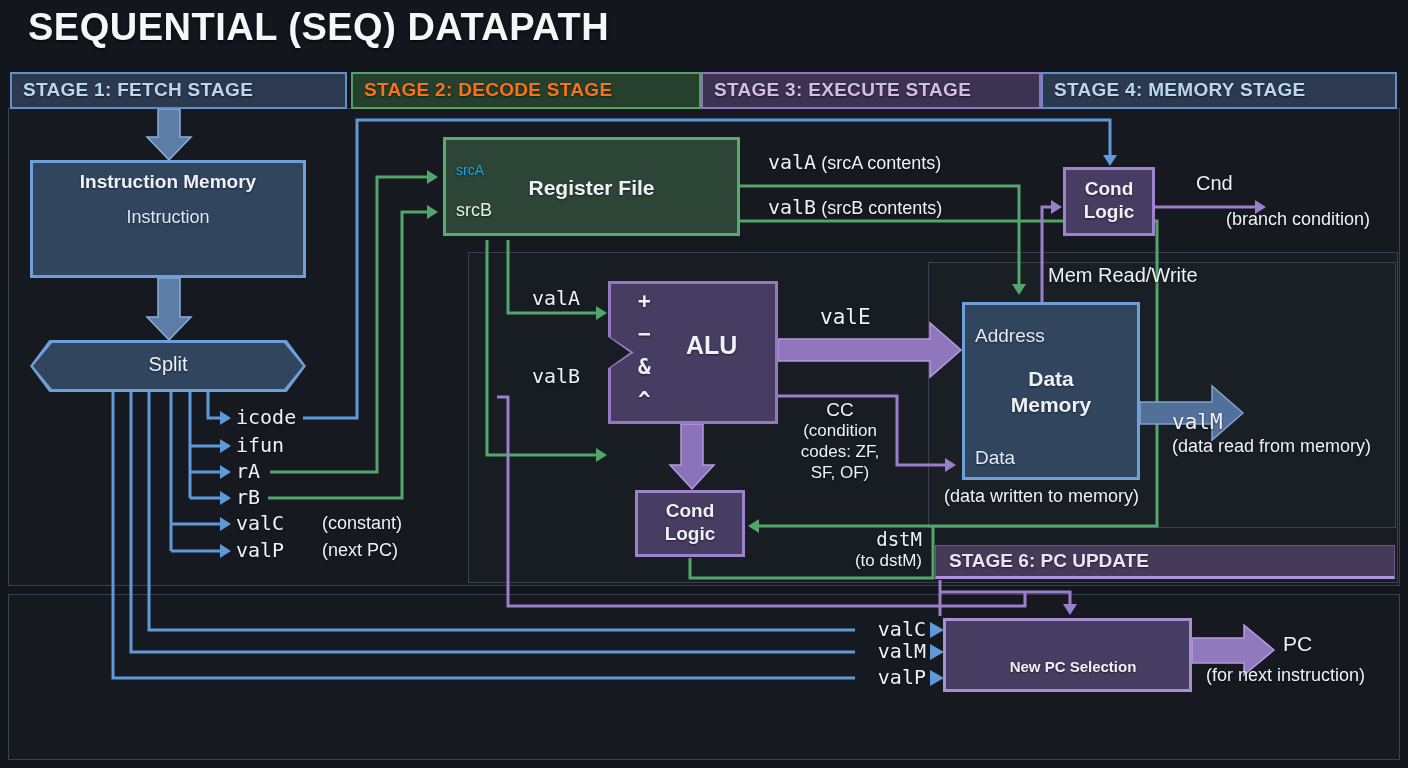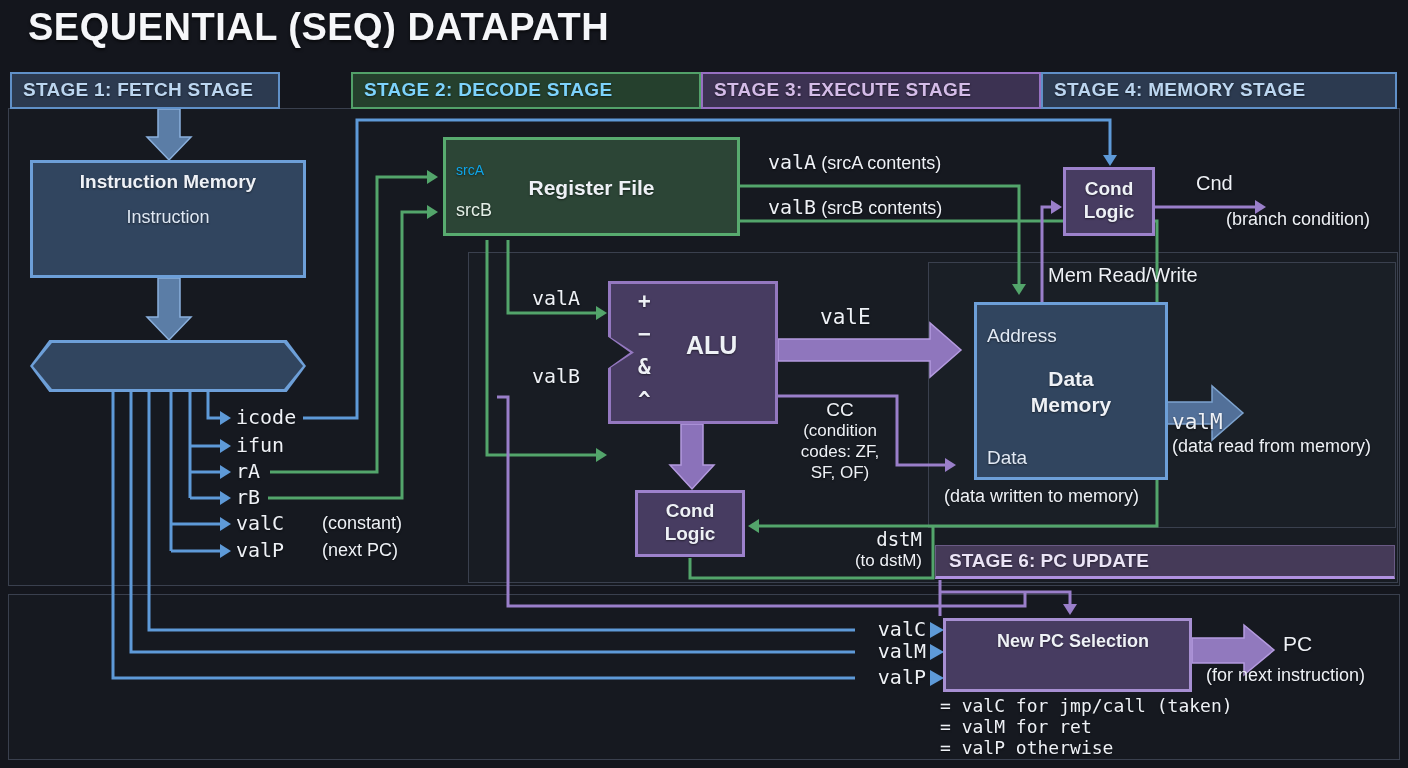--- a/index.html
+++ b/index.html
@@ -5,21 +5,21 @@
   html,body{margin:0;padding:0;background:#14161d;}
   #stage{position:relative;width:1408px;height:768px;background:#14161d;overflow:hidden;
          font-family:"Liberation Sans",sans-serif;color:#eef1f6;}
   .abs{position:absolute;}
   .mono{font-family:"DejaVu Sans Mono",monospace;}
   .panel{position:absolute;border:1px solid #3a404e;background:rgba(130,150,180,0.025);box-sizing:border-box;}
   .hdr{position:absolute;top:72px;height:37px;box-sizing:border-box;border:2px solid;
        font-weight:bold;font-size:19px;line-height:32px;padding-left:11px;letter-spacing:.3px;
        text-shadow:0 1px 2px rgba(0,0,0,.55);white-space:nowrap;}
   .hdr-blue{background:#2c3a50;border-color:#6090c8;color:#bcd6f0;}
-  .hdr-green{background:#25402d;border-color:#52a169;color:#7dd3fc;}
+  .hdr-green{background:#25402d;border-color:#52a169;color:#f97316;}
   .hdr-purple{background:#3c3252;border-color:#9770c2;color:#d4bce8;}
   .box{position:absolute;box-sizing:border-box;}
   .blue-box{background:#31455f;border:3px solid #6d9fd8;}
   .green-box{background:#2c4536;border:3px solid #58ab6f;}
   .purple-box{background:#473c61;border:3px solid #9d82cc;}
   .lbl{position:absolute;color:#eef1f6;white-space:nowrap;text-shadow:0 1px 2px rgba(0,0,0,.5);}
   .ctr{text-align:center;left:0;right:0;}
   svg{position:absolute;left:0;top:0;pointer-events:none;}
   .title{position:absolute;left:28px;top:6px;font-size:38px;font-weight:bold;letter-spacing:.5px;
          color:#f5f6f9;text-shadow:0 2px 3px rgba(0,0,0,.6);}
@@ -100,34 +100,35 @@
       <polygon points="158,278 180,278 180,317 191,317 169,340 147,317 158,317" fill="#5b7da6" stroke="#8ab0dd"></polygon>
       <polygon points="681,424 703,424 703,465 714,465 692,489 670,465 681,465" fill="#8b72ba" stroke="#b49adf"></polygon>
       <polygon points="778,339 930,339 930,323 961,350 930,377 930,361 778,361" fill="#8f76bd" stroke="#b49adf"></polygon>
       <polygon points="1140,402 1212,402 1212,386 1243,413 1212,440 1212,424 1140,424" fill="#527099" stroke="#7da3cf"></polygon>
       <polygon points="1192,638 1244,638 1244,625 1274,650 1244,675 1244,663 1192,663" fill="#9179be" stroke="#b49adf"></polygon>
     </g>
   </svg>
 
   <div class="title">SEQUENTIAL (SEQ) DATAPATH</div>
 
-  <div class="hdr hdr-blue" style="left:10px;width:270px;">STAGE 1: FETCH STAGE</div>
+  <div class="hdr hdr-blue" style="left:10px;width:337px;">STAGE 1: FETCH STAGE</div>
   <div class="hdr hdr-green" style="left:351px;width:350px;">STAGE 2: DECODE STAGE</div>
   <div class="hdr hdr-purple" style="left:701px;width:340px;">STAGE 3: EXECUTE STAGE</div>
   <div class="hdr hdr-blue" style="left:1041px;width:356px;">STAGE 4: MEMORY STAGE</div>
 
   <div class="box blue-box" style="left:30px;top:160px;width:276px;height:118px;">
     <div class="lbl ctr" style="top:8px;font-size:19px;font-weight:bold;">Instruction Memory</div>
     <div class="lbl ctr" style="top:44px;font-size:18px;color:#dfe8f4;">Instruction</div>
   </div>
 
   <div class="abs" style="left:30px;top:340px;width:276px;height:52px;background:#6d9fd8;
        clip-path:polygon(0% 50%,7% 0%,93% 0%,100% 50%,93% 100%,7% 100%);">
     <div class="abs" style="left:3px;top:3px;right:3px;bottom:3px;background:#31455f;
          clip-path:polygon(0% 50%,7% 0%,93% 0%,100% 50%,93% 100%,7% 100%);"></div>
+    <div class="lbl ctr" style="top:13px;font-size:20px;">Split</div>
   </div>
 
   <div class="lbl mono" style="left:236px;top:405px;font-size:20px;">icode</div>
   <div class="lbl mono" style="left:236px;top:433px;font-size:20px;">ifun</div>
   <div class="lbl mono" style="left:236px;top:459px;font-size:20px;">rA</div>
   <div class="lbl mono" style="left:236px;top:485px;font-size:20px;">rB</div>
   <div class="lbl mono" style="left:236px;top:511px;font-size:20px;">valC</div>
   <div class="lbl" style="left:322px;top:513px;font-size:18px;">(constant)</div>
   <div class="lbl mono" style="left:236px;top:538px;font-size:20px;">valP</div>
   <div class="lbl" style="left:322px;top:540px;font-size:18px;">(next PC)</div>
@@ -183,43 +184,38 @@
   <div class="box purple-box" style="left:1063px;top:167px;width:92px;height:69px;">
     <div class="lbl ctr" style="top:8px;font-size:19px;font-weight:bold;">Cond</div>
     <div class="lbl ctr" style="top:31px;font-size:19px;font-weight:bold;">Logic</div>
   </div>
 
   <div class="lbl" style="left:1196px;top:172px;font-size:20px;">Cnd</div>
   <div class="lbl" style="left:1226px;top:209px;font-size:18px;">(branch condition)</div>
 
   <div class="lbl" style="left:1048px;top:264px;font-size:20px;">Mem Read/Write</div>
 
-  <div class="box blue-box" style="left:962px;top:302px;width:194px;height:178px;margin-left:12px;">
+  <div class="box blue-box" style="left:962px;top:302px;width:178px;height:178px;">
     <div class="lbl" style="left:10px;top:20px;font-size:19px;color:#e2eaf5;">Address</div>
     <div class="lbl ctr" style="top:62px;font-size:21px;font-weight:bold;">Data</div>
     <div class="lbl ctr" style="top:88px;font-size:21px;font-weight:bold;">Memory</div>
     <div class="lbl" style="left:10px;top:142px;font-size:19px;color:#e2eaf5;">Data</div>
   </div>
 
   <div class="lbl" style="left:944px;top:486px;font-size:18px;">(data written to memory)</div>
   <div class="lbl mono" style="left:1172px;top:410px;font-size:21px;">valM</div>
   <div class="lbl" style="left:1172px;top:436px;font-size:18px;">(data read from memory)</div>
 
   <div class="s6bar">STAGE 6: PC UPDATE</div>
 
   <div class="box purple-box" style="left:943px;top:618px;width:249px;height:74px;border-color:#a78fd2;">
-    <div class="lbl ctr" style="top:10px;font-size:18px;font-weight:bold;padding-left:11px;">New PC Selection</div>
+    <div class="lbl ctr" style="top:37px;font-size:15px;font-weight:bold;padding-left:11px;">New PC Selection</div>
   </div>
 
   <div class="lbl mono" style="left:868px;top:617px;width:58px;text-align:right;font-size:20px;">valC</div>
   <div class="lbl mono" style="left:868px;top:639px;width:58px;text-align:right;font-size:20px;">valM</div>
   <div class="lbl mono" style="left:868px;top:665px;width:58px;text-align:right;font-size:20px;">valP</div>
 
-  <div class="lbl mono" style="left:940px;top:695px;font-size:18px;line-height:21px;">
-    <div>= valC for jmp/call (taken)</div>
-    <div>= valM for ret</div>
-    <div>= valP otherwise</div>
-  </div>
 
   <div class="lbl" style="left:1283px;top:632px;font-size:21px;">PC</div>
   <div class="lbl" style="left:1206px;top:665px;font-size:18px;">(for next instruction)</div>
 
 </div>
 
 </body></html>

